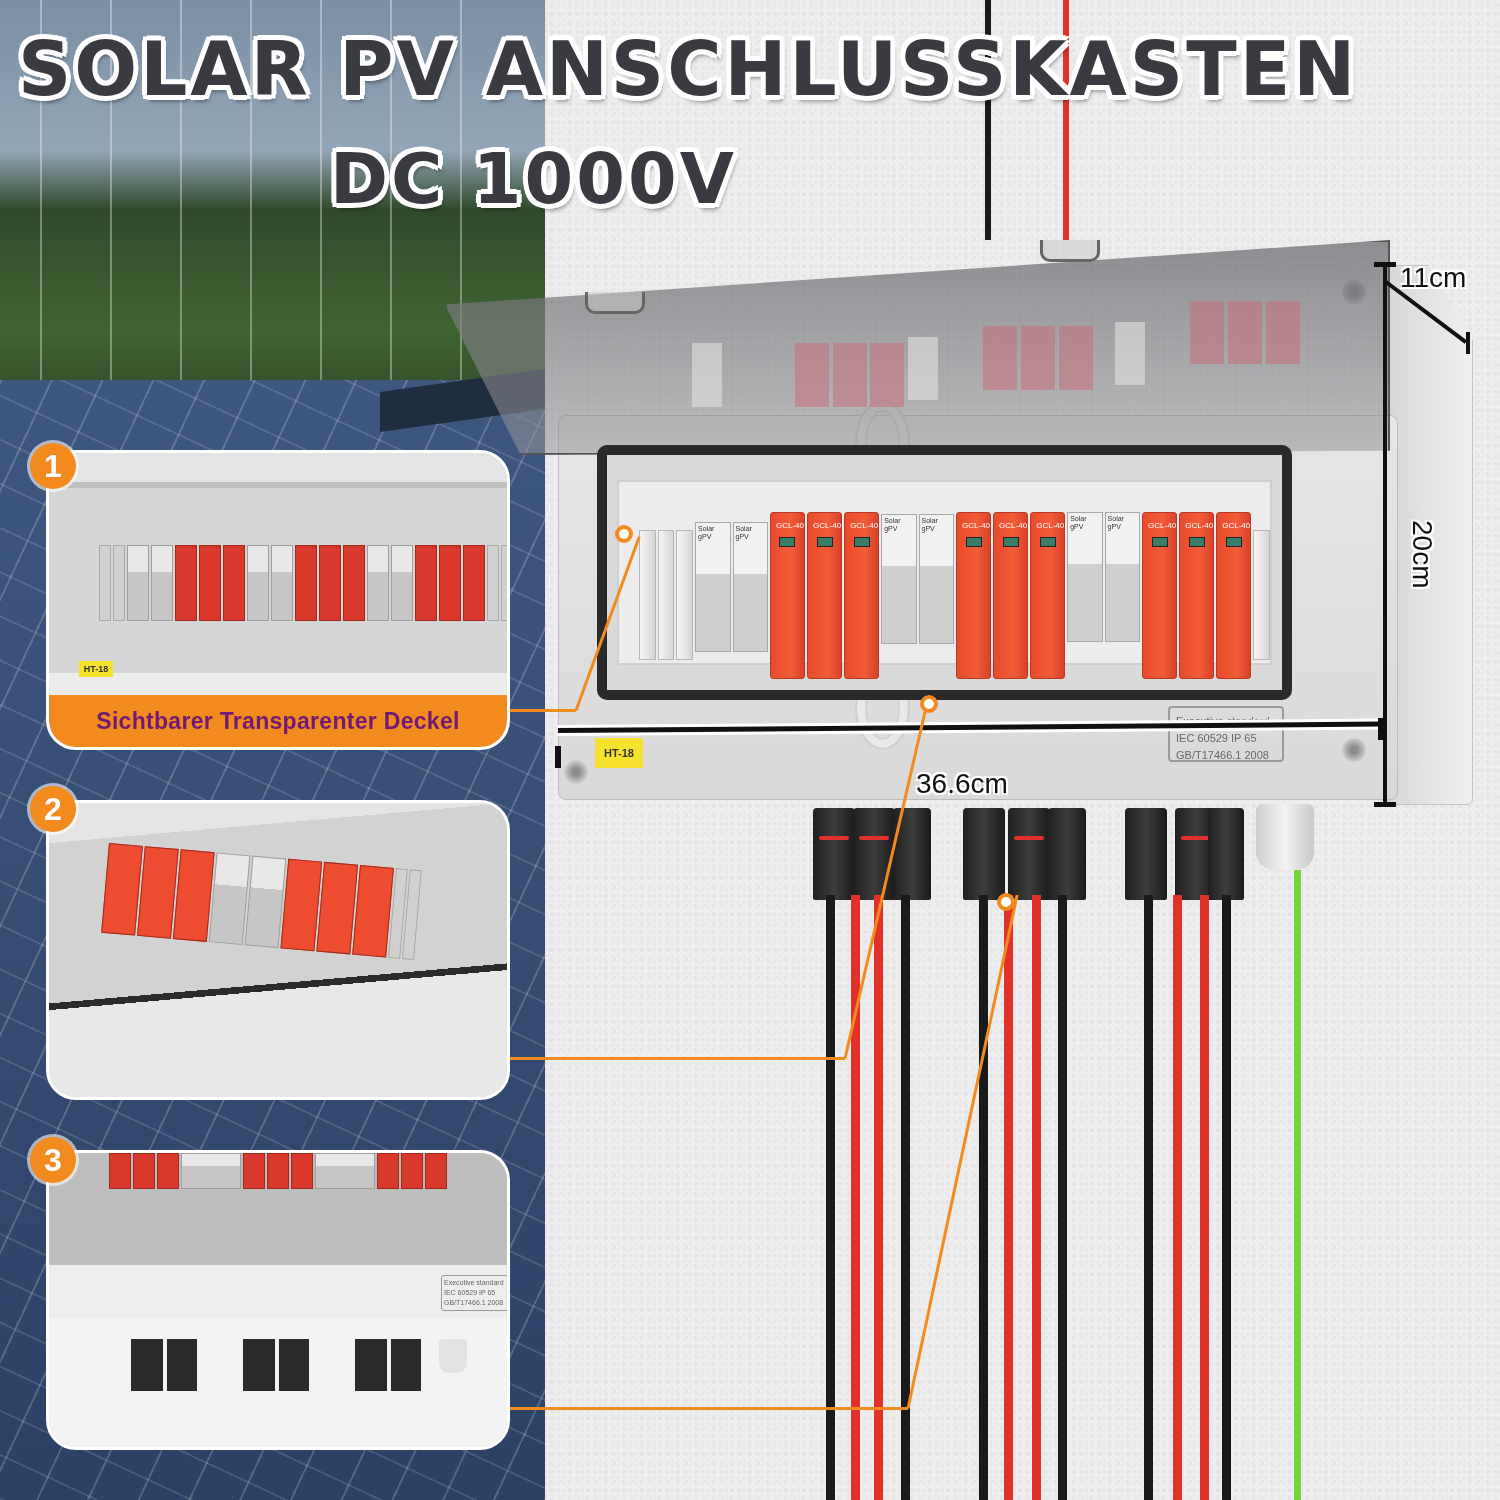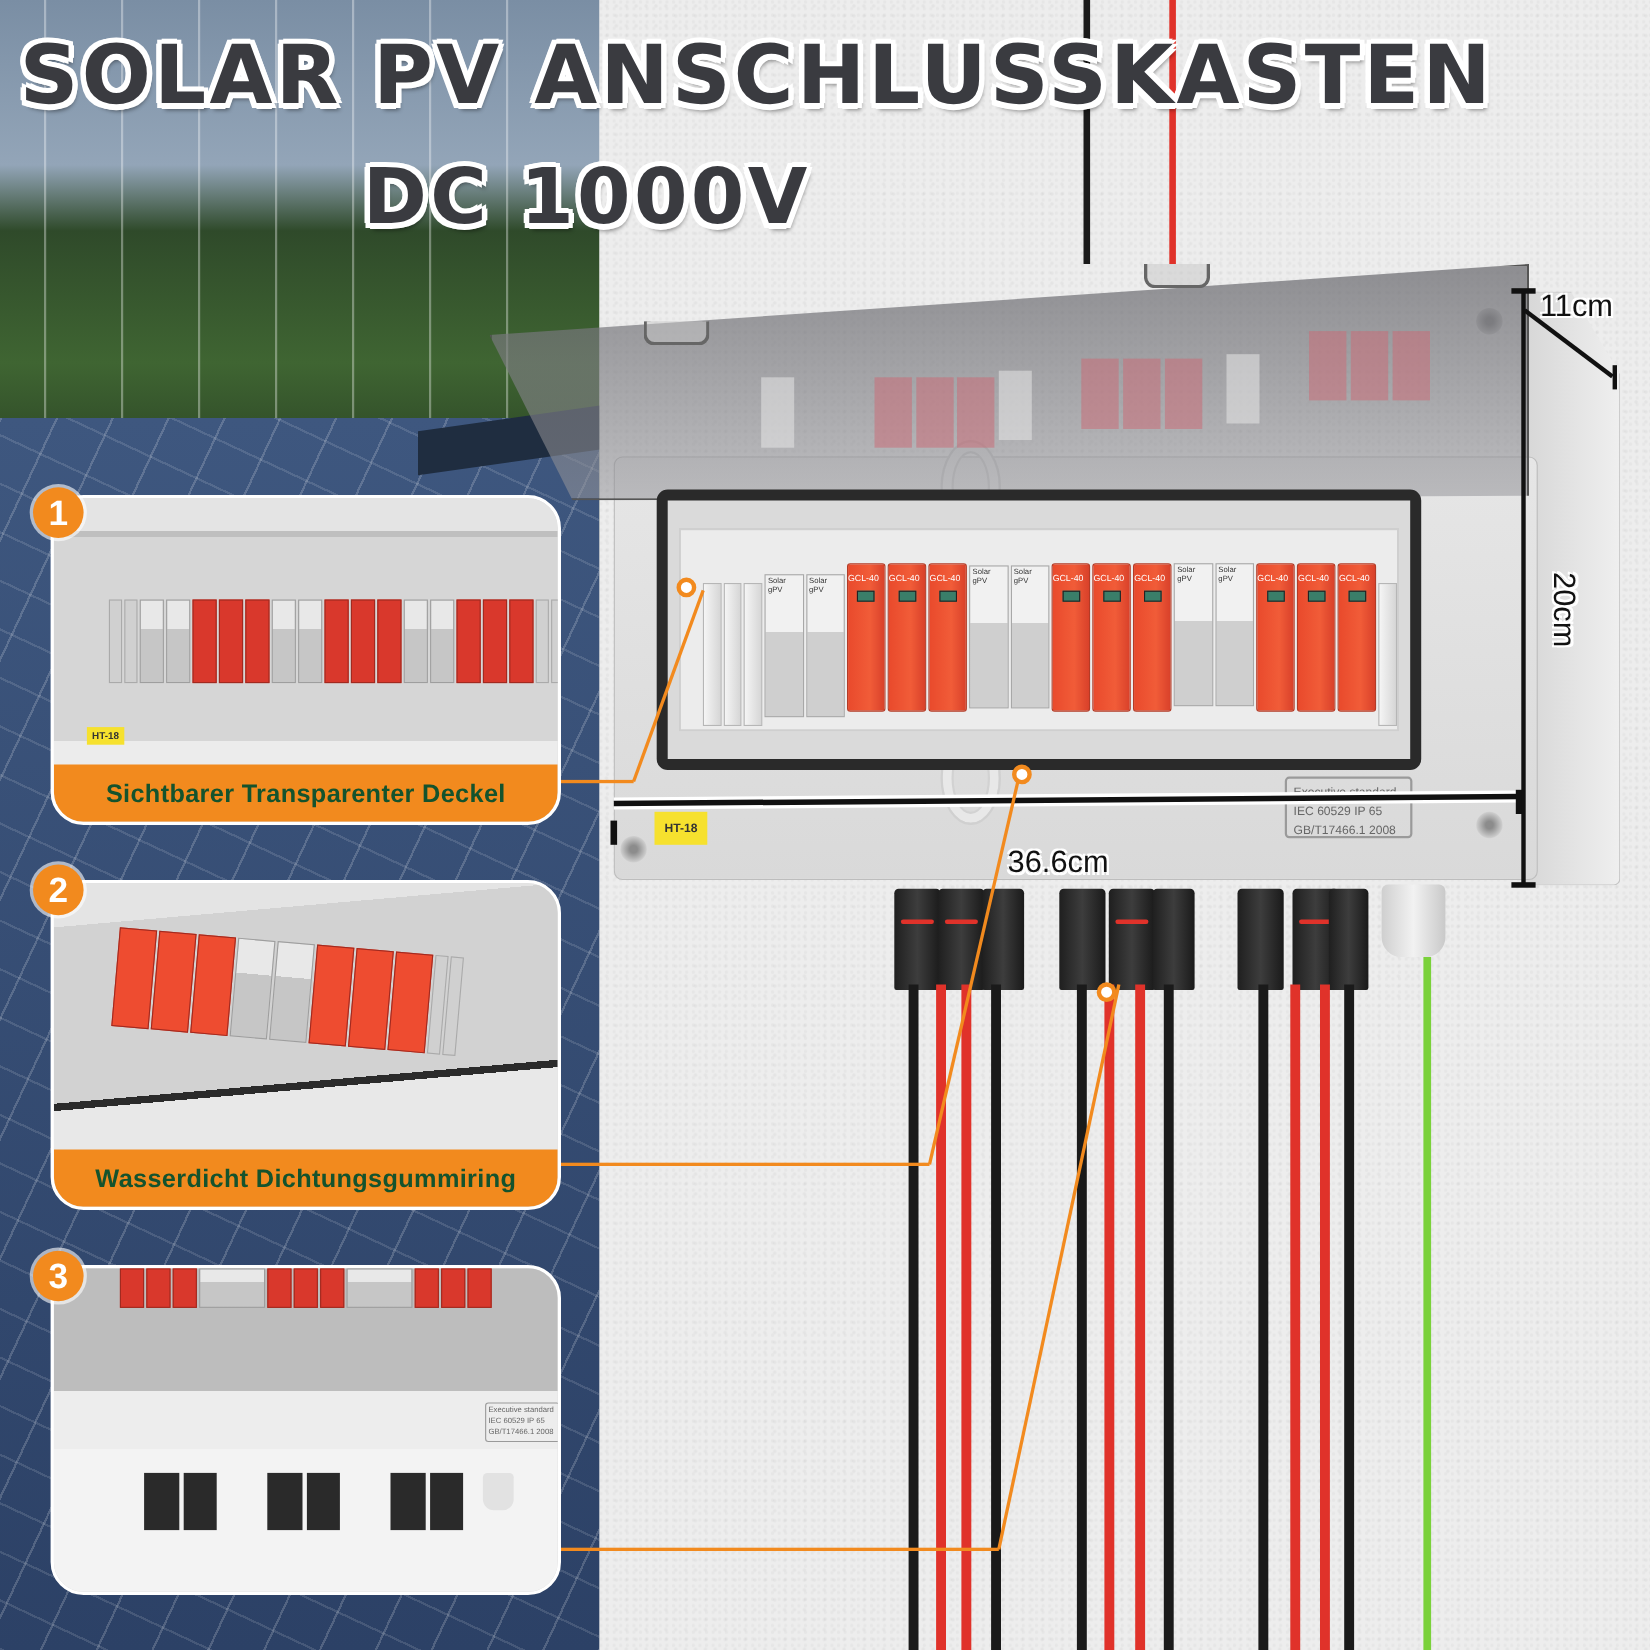--- a/index.html
+++ b/index.html
@@ -46,21 +46,21 @@
   .box-body { position: absolute; left: 0; top: 150px; width: 840px; height: 385px; background: linear-gradient(180deg, #e6e6e6, #d9d9d9); border: 1px solid #bdbdbd; border-radius: 8px; }
   .box-side { position: absolute; left: 825px; top: 0; width: 90px; height: 540px; background: linear-gradient(90deg, #d6d6d6, #efefef); border: 1px solid #c4c4c4; border-radius: 6px; clip-path: polygon(0 0, 50% 0, 100% 14%, 100% 100%, 0 100%); }
   .knock { position: absolute; left: 855px; width: 55px; height: 85px; border: 2px solid #d0d0d0; border-radius: 50%; box-shadow: inset 0 0 0 8px #e8e8e8, inset 0 0 0 10px #d2d2d2; }
   .screw { position: absolute; width: 24px; height: 24px; border-radius: 50%; background: radial-gradient(circle, #8c8c8c 20%, #cfcfcf 70%); }
 
   .window { position: absolute; left: 597px; top: 445px; width: 695px; height: 255px; border: 10px solid #2a2a2a; border-radius: 10px; background: #dadada; }
   .window-inner { position: absolute; left: 10px; top: 25px; right: 10px; bottom: 25px; background: #ececec; border: 2px solid #cfcfcf; }
   .rail { position: absolute; left: 20px; right: 0; top: 30px; height: 145px; display: flex; align-items: flex-start; gap: 2px; }
   .blank { width: 18px; height: 130px; margin-top: 18px; background: linear-gradient(90deg, #f5f5f5, #d6d6d6); border: 1px solid #b6b6b6; }
   .fuse { width: 38px; height: 130px; margin-top: 10px; background: linear-gradient(180deg, #f1f1f1 0 40%, #cfcfcf 40%); border: 1px solid #a8a8a8; font-size: 7px; color: #333; padding: 2px; line-height: 1.1; }
-  .spd { width: 38px; height: 135px; background: linear-gradient(90deg, #e94a2c, #f15c38 60%, #d9412a); border: 1px solid #b33b26; border-radius: 3px; font-size: 6px; color: #fff; text-align: left; padding-top: 6px; line-height: 1.2; position: relative; }
+  .spd { width: 38px; height: 167px; background: linear-gradient(90deg, #e94a2c, #f15c38 60%, #d9412a); border: 1px solid #b33b26; border-radius: 3px; font-size: 6px; color: #fff; text-align: right; padding-top: 6px; line-height: 1.2; position: relative; }
   .spd .model { font-size: 8px; display: block; margin-top: 2px; }
   .spd .lcd { width: 16px; height: 10px; background: #3a7e69; margin: 6px auto 0; border: 1px solid #222; }
 
   .label-yellow { position: absolute; left: 595px; top: 738px; width: 48px; height: 30px; background: #f6e12e; font-size: 11px; font-weight: bold; color: #333; text-align: center; line-height: 30px; }
   .std-plate { position: absolute; left: 1168px; top: 706px; width: 116px; height: 56px; border: 2px solid #9a9a9a; border-radius: 4px; font-size: 11px; color: #666; padding: 5px 6px; line-height: 1.55; }
   .std-plate .line { white-space: nowrap; display: block; }
 
   
   .dim-h { position: absolute; left: 558px; top: 728px; width: 824px; height: 5px; background: #111; box-shadow: 0 -3px 0 #fff, 0 3px 0 #fff; transform: rotate(-0.45deg); transform-origin: left center; }
   .dim-cap { position: absolute; width: 6px; height: 22px; background: #111; }
@@ -73,21 +73,21 @@
   
   .connector { position: absolute; top: 808px; width: 42px; height: 92px; background: linear-gradient(90deg, #1f1f1f, #3d3d3d 50%, #1a1a1a); border-radius: 4px 4px 2px 2px; }
   .connector .ring { position: absolute; left: 6px; right: 6px; top: 28px; height: 4px; background: #e0322a; border-radius: 2px; }
   .gland { position: absolute; left: 1256px; top: 804px; width: 58px; height: 66px; background: linear-gradient(90deg, #cfcfcf, #f2f2f2 50%, #c9c9c9); border-radius: 6px 6px 18px 18px; }
   .cable { position: absolute; top: 895px; width: 9px; height: 605px; }
 
   
   .callout { position: absolute; left: 46px; width: 464px; height: 300px; border-radius: 30px; border: 3px solid #fff; overflow: hidden; background: #d8d8d8; }
   .callout .shot { position: absolute; inset: 0; }
   .callout .bar { position: absolute; left: 0; right: 0; bottom: 0; height: 52px; background: #f28a1e; border-radius: 0 0 26px 26px; display: flex; align-items: center; justify-content: center; }
-  .callout .bar span { color: #14532d; font-weight: bold; font-size: 23px; font-family: "Liberation Sans", sans-serif; letter-spacing: 0.3px; }
+  .callout .bar span { color: #701a75; font-weight: bold; font-size: 23px; font-family: "Liberation Sans", sans-serif; letter-spacing: 0.3px; }
   .num-badge { position: absolute; width: 46px; height: 46px; border-radius: 50%; background: #f28a1e; color: #fff; font-weight: bold; font-size: 32px; text-align: center; line-height: 46px; font-family: "Liberation Sans", sans-serif; box-shadow: 0 0 0 3px rgba(255,255,255,0.6); }
 
   .mini-row { position: absolute; display: flex; gap: 2px; }
   .mini-spd { width: 22px; height: 76px; background: #d9382c; border: 1px solid #a12a20; }
   .mini-fuse { width: 22px; height: 76px; background: linear-gradient(180deg, #e8e8e8 0 35%, #c6c6c6 35%); border: 1px solid #9e9e9e; }
   .mini-blank { width: 12px; height: 76px; background: #d0d0d0; border: 1px solid #aaa; }
 
   .leader { position: absolute; height: 3px; background: #f28a1e; transform-origin: left center; }
   .dot { position: absolute; width: 18px; height: 18px; border-radius: 50%; background: #fff; border: 4px solid #f28a1e; }
 </style>
@@ -302,23 +302,20 @@
       <div class="mini-spd" style="width:34px;height:90px;background:#ee4c30"></div>
       <div class="mini-fuse" style="width:34px;height:90px"></div>
       <div class="mini-fuse" style="width:34px;height:90px"></div>
       <div class="mini-spd" style="width:34px;height:90px;background:#ee4c30"></div>
       <div class="mini-spd" style="width:34px;height:90px;background:#ee4c30"></div>
       <div class="mini-spd" style="width:34px;height:90px;background:#ee4c30"></div>
       <div class="mini-blank" style="height:90px"></div>
       <div class="mini-blank" style="height:90px"></div>
     </div>
   </div>
-  <div class="bar">
-      <span>Wasserdicht Dichtungsgummiring</span>
-    </div>
 </div>
 <div class="num-badge" style="left:30px;top:786px">2</div>
 
 <div class="callout" style="top:1150px">
   <div class="shot" style="background:linear-gradient(180deg,#bdbdbd 0 38%,#ededed 38% 56%,#f3f3f3 56%);">
     <div class="mini-row" style="left:60px;top:0">
       <div class="mini-spd" style="height:36px"></div>
         <div class="mini-spd" style="height:36px"></div>
         <div class="mini-spd" style="height:36px"></div>
       <div class="mini-fuse" style="height:36px;width:60px"></div>

